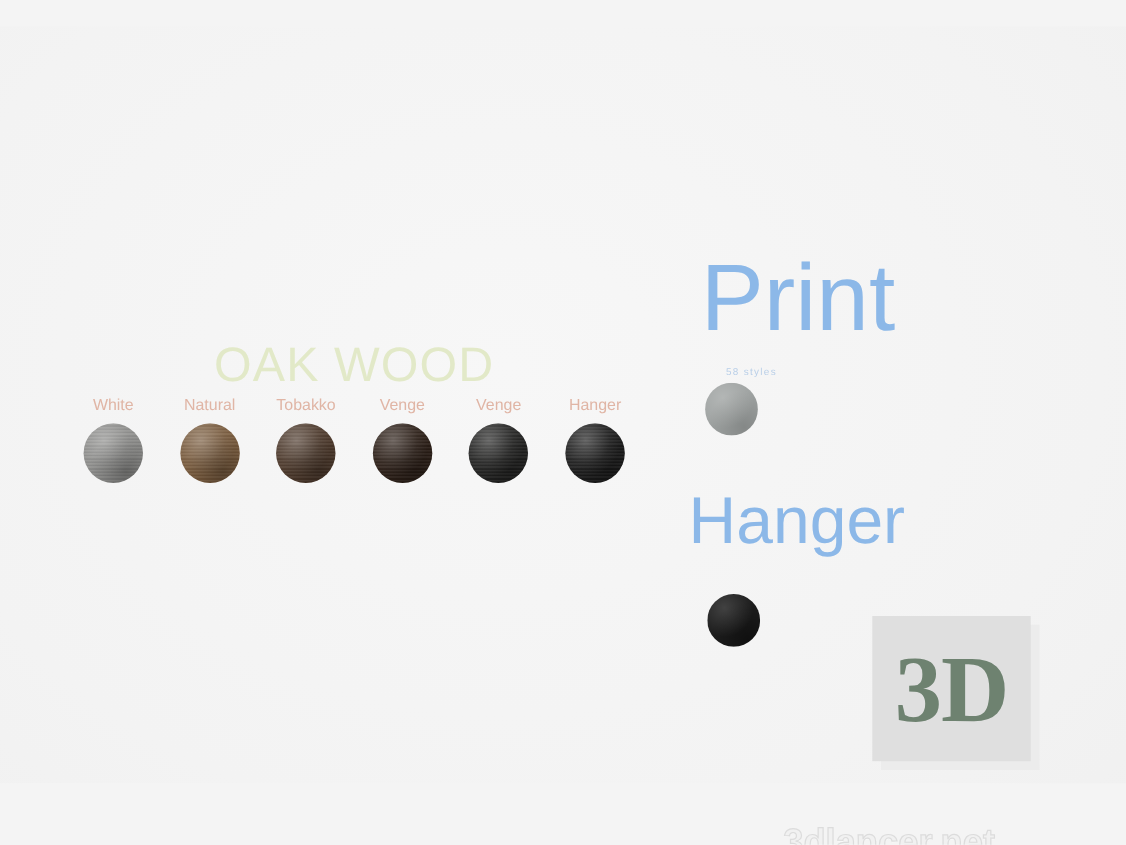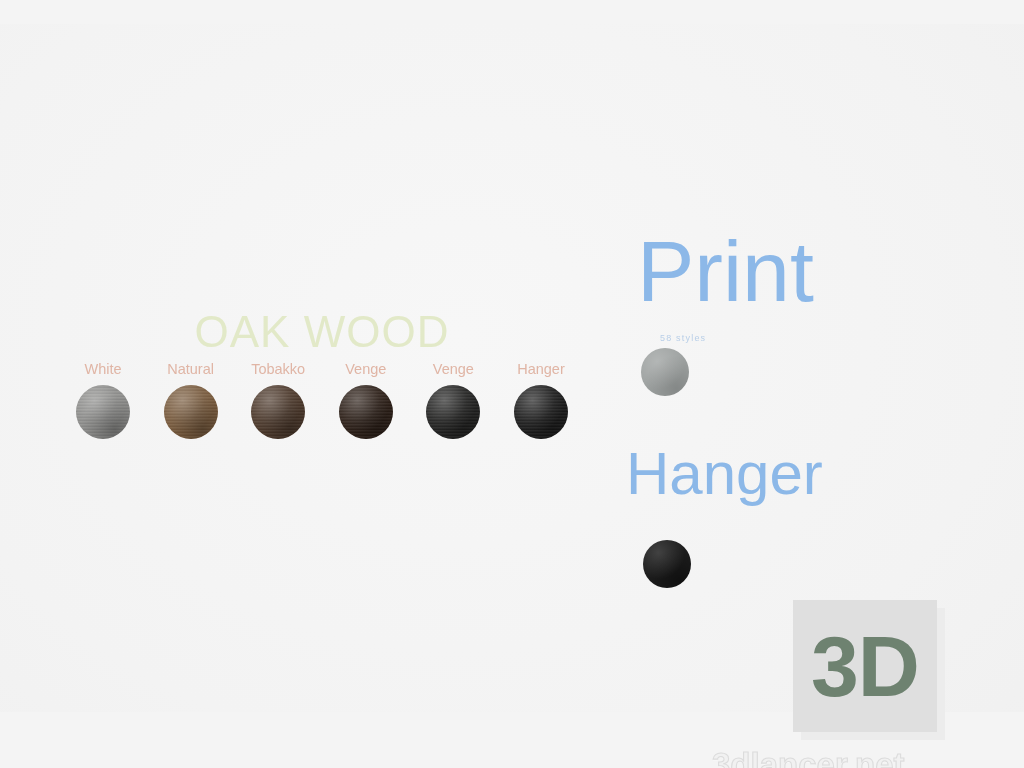--- a/index.html
+++ b/index.html
@@ -145,23 +145,24 @@
     background-image:
       radial-gradient(circle at 32% 26%, rgba(255,255,255,0.16) 0%, rgba(255,255,255,0.0) 55%),
       radial-gradient(circle at 76% 86%, rgba(0,0,0,0.45) 0%, rgba(0,0,0,0.0) 62%);
     filter: blur(0.4px);
   }
 
   
   .logo-3d-wrap {
     position: absolute;
     left: 793px;
-    top: 576px;
+    top: 536px;
     width: 152px;
     height: 140px;
+    font-family: Liberation Serif, serif;
   }
   .logo-3d-shadow {
     position: absolute;
     left: 8px;
     top: 8px;
     width: 144px;
     height: 132px;
     background: #ececec;
   }
   .logo-3d-box {

